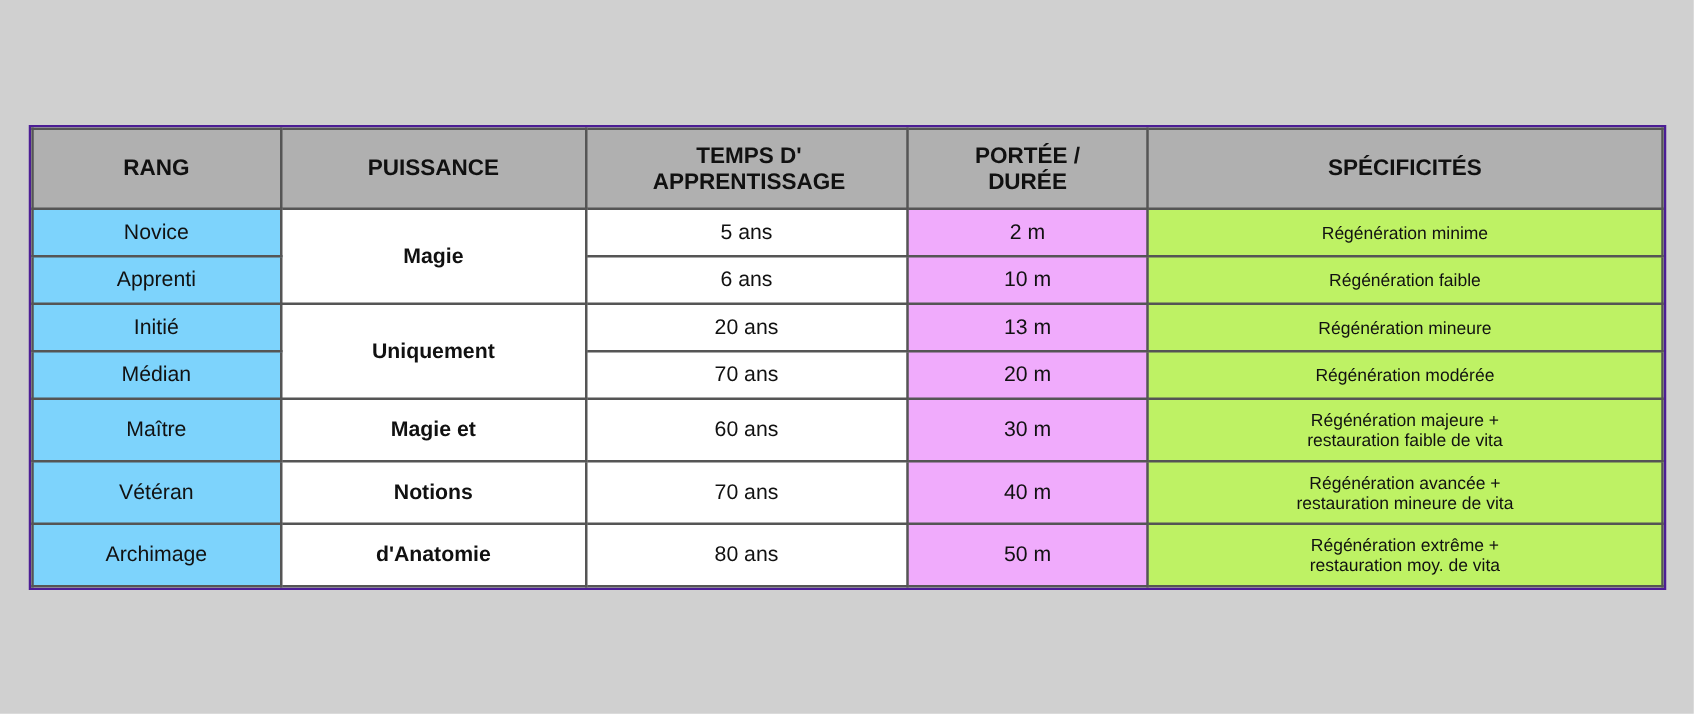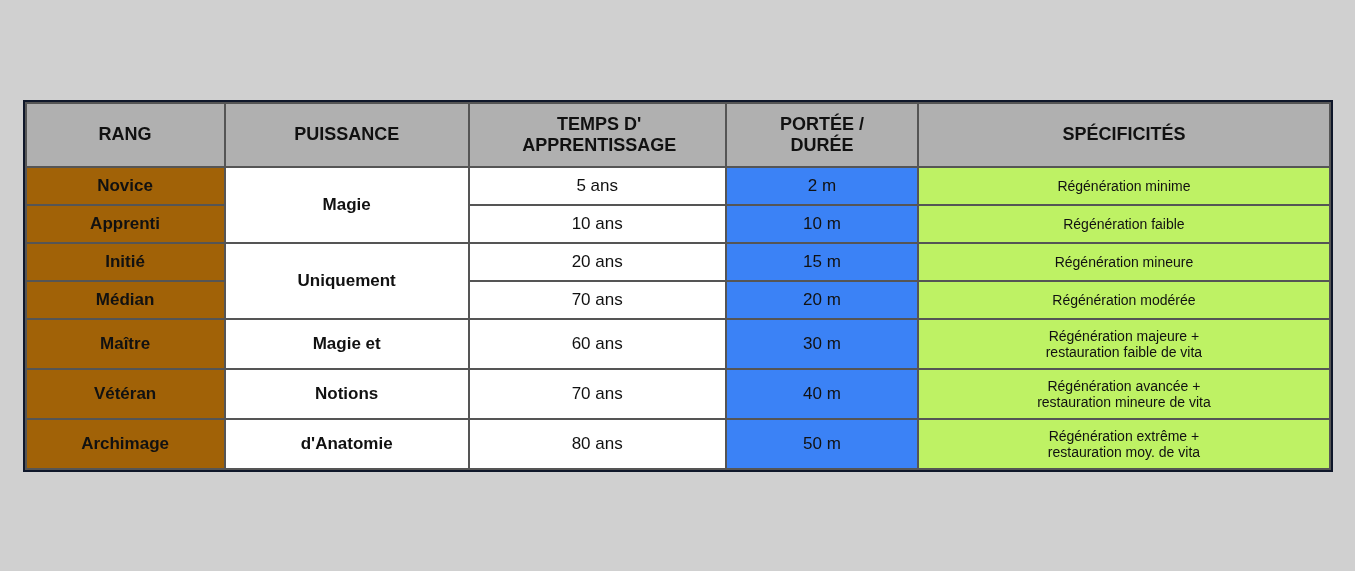--- a/index.html
+++ b/index.html
@@ -12,21 +12,21 @@
       background: #d0d0d0;
       display: flex;
       justify-content: center;
       align-items: center;
       width: 1355px;
       height: 571px;
       font-family: Arial, sans-serif;
     }
 
     .table-container {
-      border: 2px solid #0f172a;
+      border: 2px solid #4c1d95;
       border-collapse: collapse;
       width: 1310px;
     }
 
     table {
       width: 100%;
       border-collapse: collapse;
       background: white;
     }
 
@@ -44,38 +44,38 @@
     tbody td {
       border: 2px solid #555;
       text-align: center;
       font-size: 17px;
       padding: 8px 10px;
       color: #111;
       vertical-align: middle;
     }
 
     .col-rang {
-      background-color: #a16207;
-      font-weight: bold;
+      background-color: #7dd3fc;
+      font-weight: normal;
       width: 155px;
     }
 
     .col-puissance {
       background-color: white;
       width: 190px;
       font-weight: bold;
     }
 
     .col-temps {
       background-color: white;
       width: 200px;
     }
 
     .col-portee {
-      background-color: #3b82f6;
+      background-color: #f0abfc;
       width: 150px;
     }
 
     .col-spec {
       background-color: #bef264;
       width: 320px;
       font-size: 14px;
     }
 
     .header-rang {
@@ -113,30 +113,30 @@
 
       <tr>
         <td class="col-rang">Novice</td>
         <td class="col-puissance" rowspan="2">Magie</td>
         <td class="col-temps">5 ans</td>
         <td class="col-portee">2 m</td>
         <td class="col-spec">Régénération minime</td>
       </tr>
       <tr>
         <td class="col-rang">Apprenti</td>
-        <td class="col-temps">10 ans</td>
+        <td class="col-temps">6 ans</td>
         <td class="col-portee">10 m</td>
         <td class="col-spec">Régénération faible</td>
       </tr>
 
       <tr>
         <td class="col-rang">Initié</td>
         <td class="col-puissance" rowspan="2">Uniquement</td>
         <td class="col-temps">20 ans</td>
-        <td class="col-portee">15 m</td>
+        <td class="col-portee">13 m</td>
         <td class="col-spec">Régénération mineure</td>
       </tr>
       <tr>
         <td class="col-rang">Médian</td>
         <td class="col-temps">70 ans</td>
         <td class="col-portee">20 m</td>
         <td class="col-spec">Régénération modérée</td>
       </tr>
 
       <tr>

